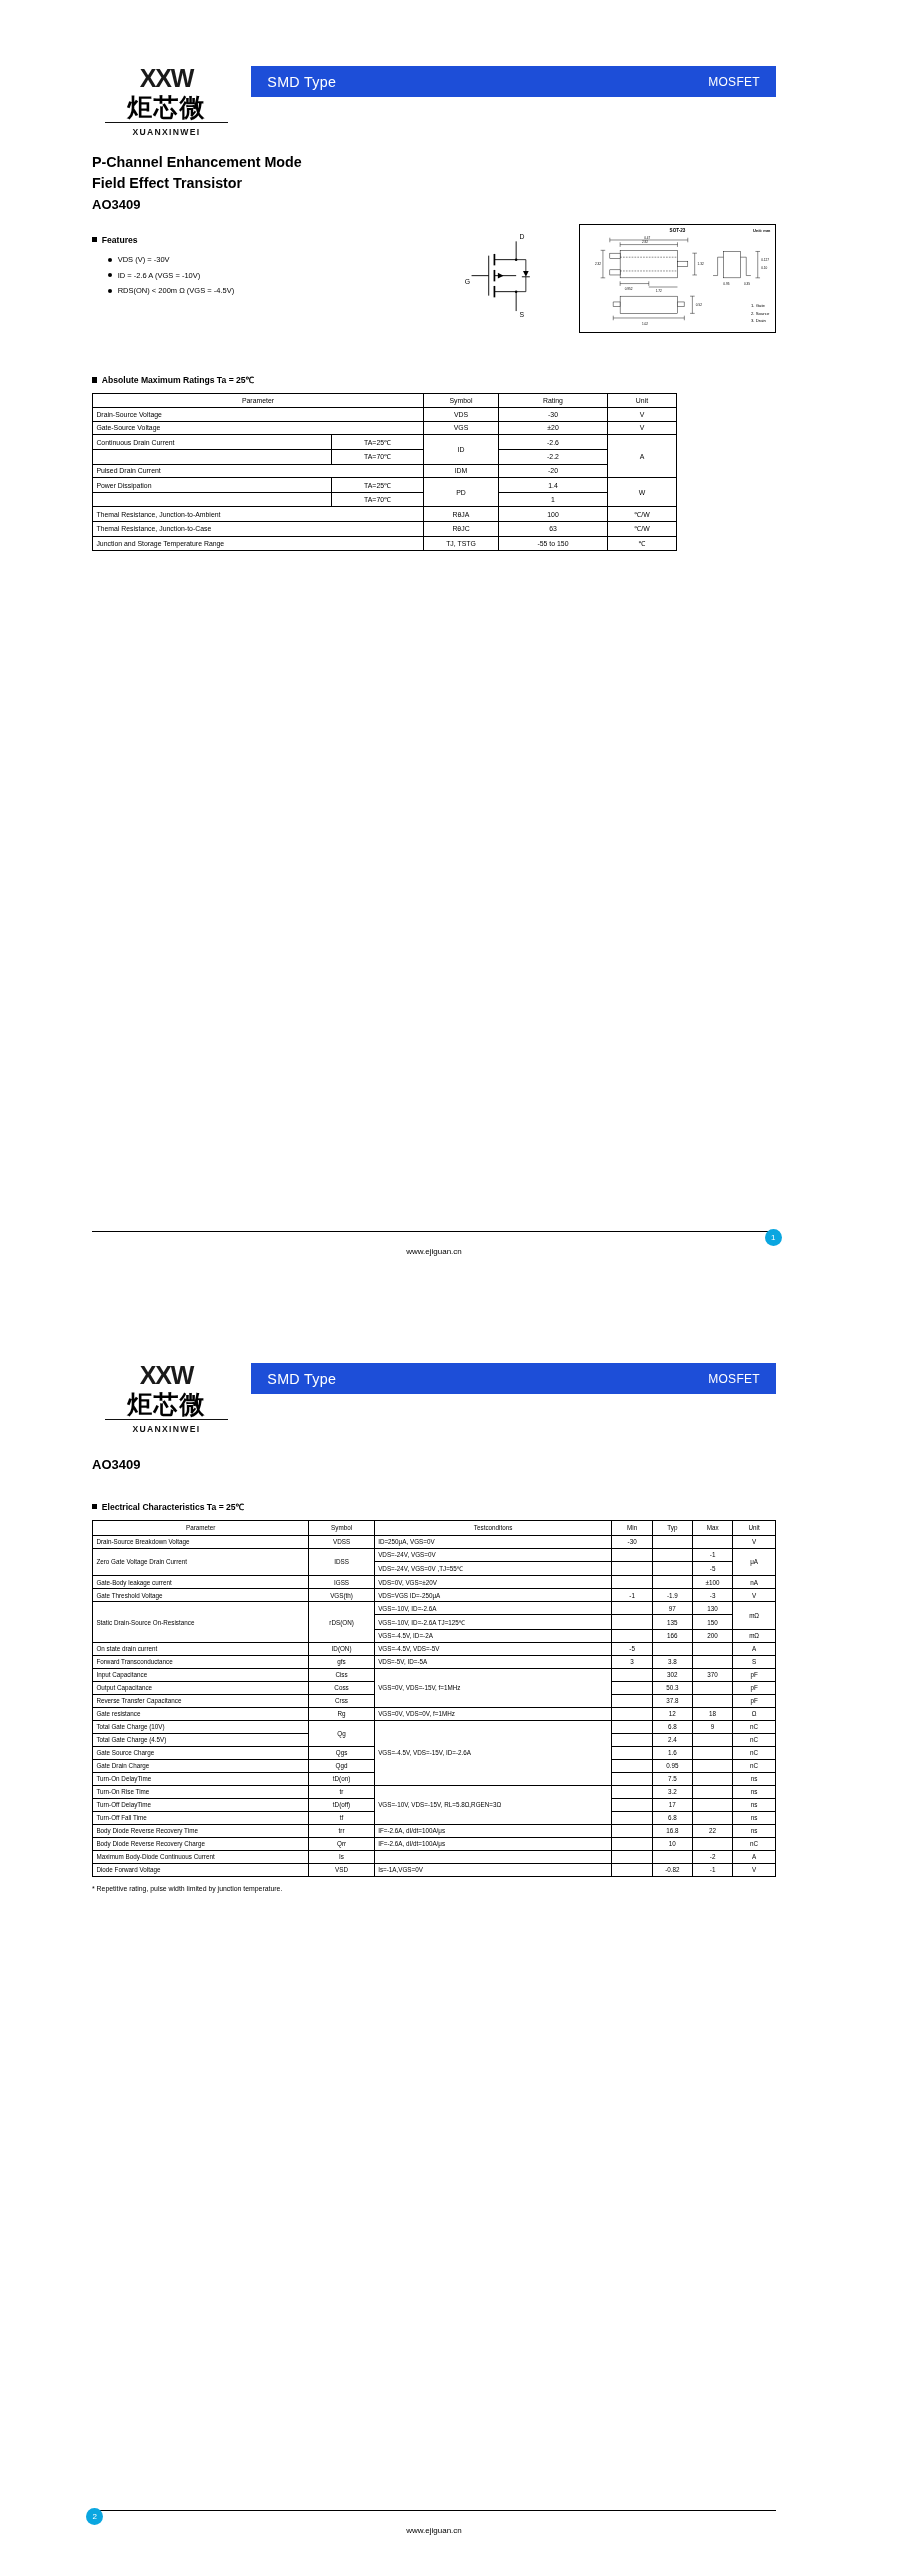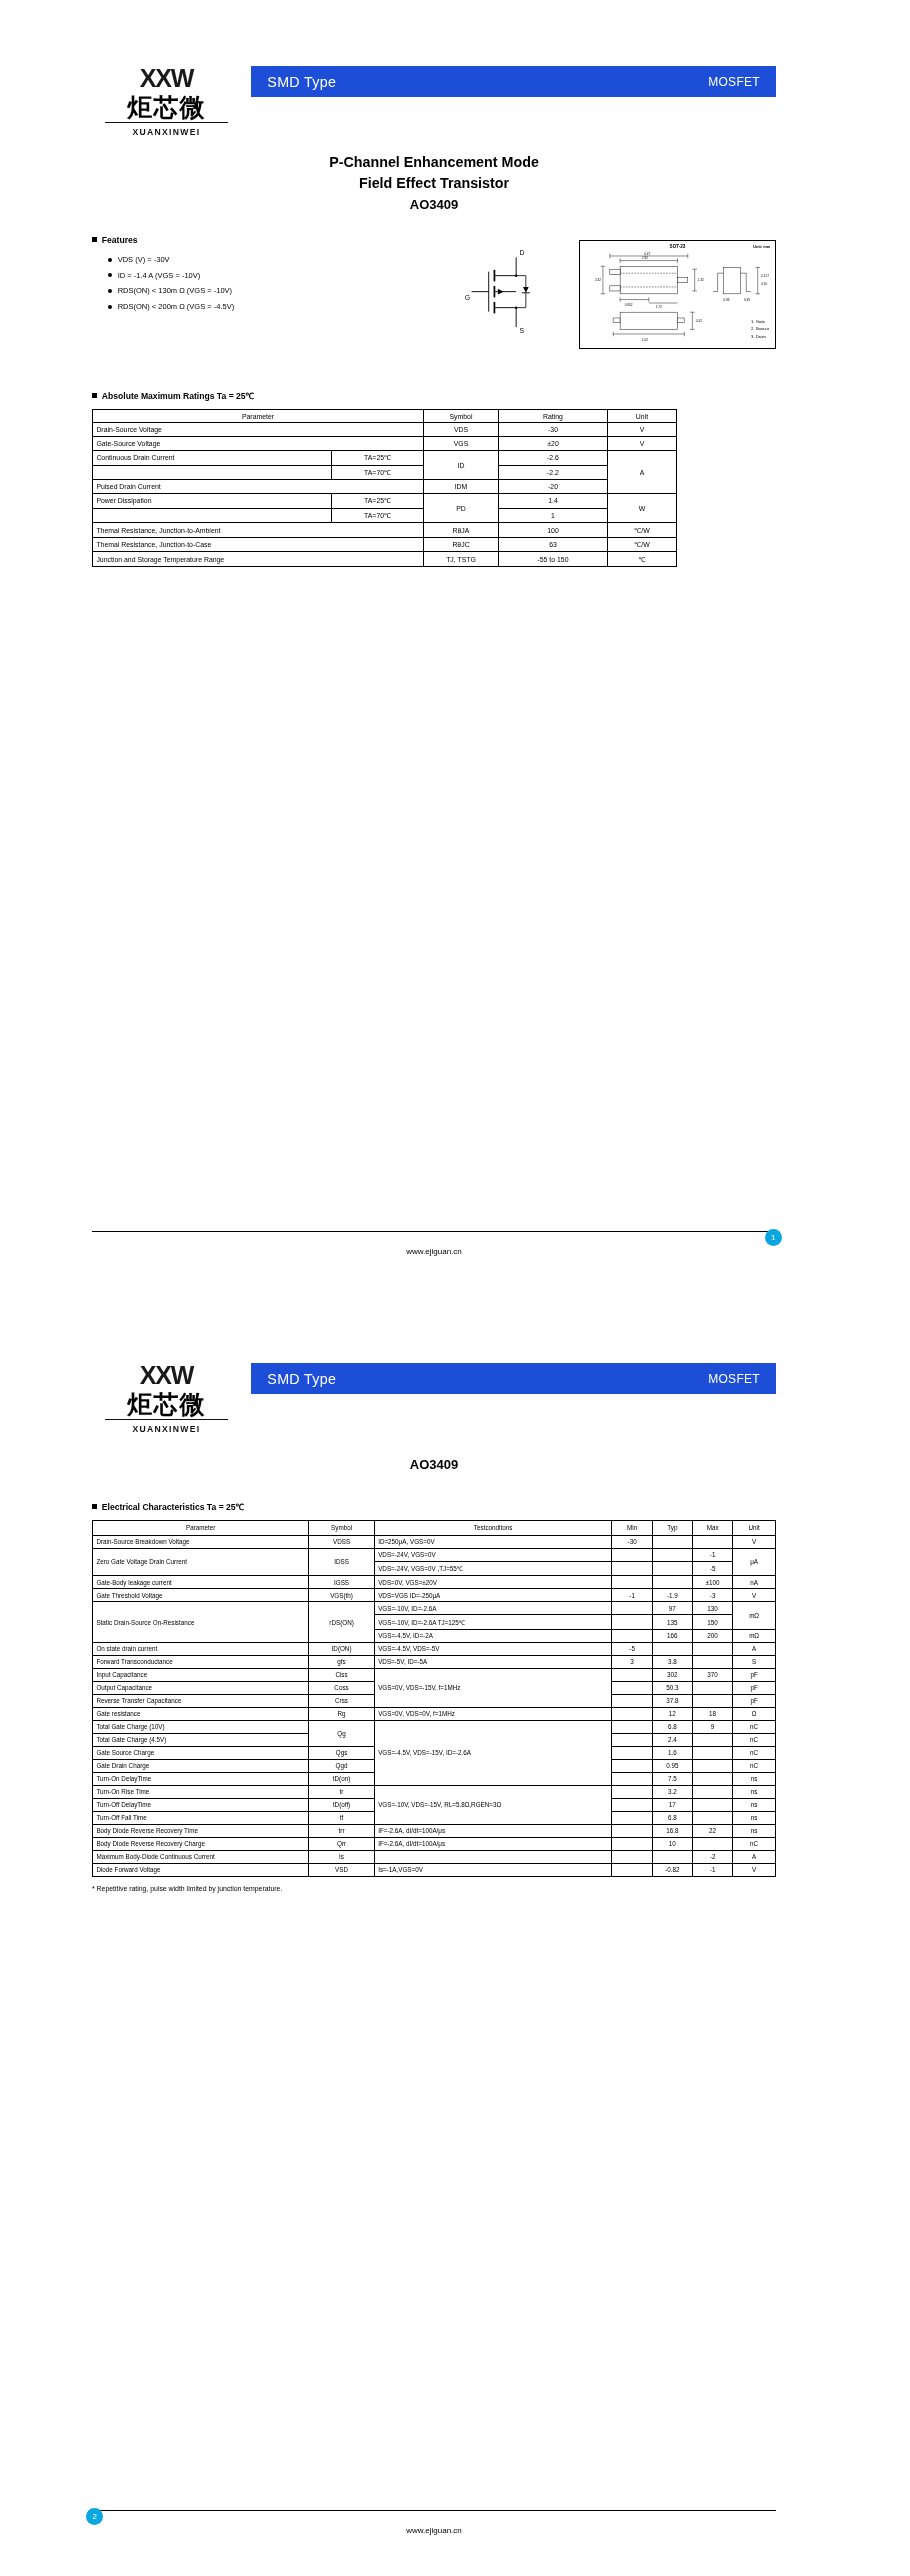--- a/index.html
+++ b/index.html
@@ -67,21 +67,21 @@
     align-items: center;
     justify-content: space-between;
     padding: 0 16px;
     margin-top: 3.4px;
     margin-left: 10.3px;
   }
   .banner-left { font-size: 14.3px; letter-spacing: 0.3px; }
   .banner-right { font-size: 12px; letter-spacing: 0.3px; }
 
   .title-block {
-    text-align: center;
+    text-align: left;
     margin-top: 15px;
   }
   .title-1 { font-size: 14.3px; font-weight: bold; line-height: 1.5; }
   .title-2 { font-size: 13px; font-weight: bold; margin-top: 2.3px; }
 
   
   .sec-head {
     font-size: 8.6px;
     font-weight: bold;
     margin: 23px 0 6.9px 0;
@@ -215,25 +215,21 @@
     <span>Features</span>
   </div>
 
   <div class="feature-list">
     <div class="feature-item">
         <span class="dot"></span>
         <span>VDS (V) = -30V</span>
       </div>
     <div class="feature-item">
         <span class="dot"></span>
-        <span>ID = -1.4 A (VGS = -10V)</span>
-      </div>
-    <div class="feature-item">
-        <span class="dot"></span>
-        <span>RDS(ON) &lt; 130m Ω  (VGS = -10V)</span>
+        <span>ID = -2.6 A (VGS = -10V)</span>
       </div>
     <div class="feature-item">
         <span class="dot"></span>
         <span>RDS(ON) &lt; 200m Ω  (VGS = -4.5V)</span>
       </div>
   </div>
 
   <div class="mid-row">
 
     <div class="symbol-box">

